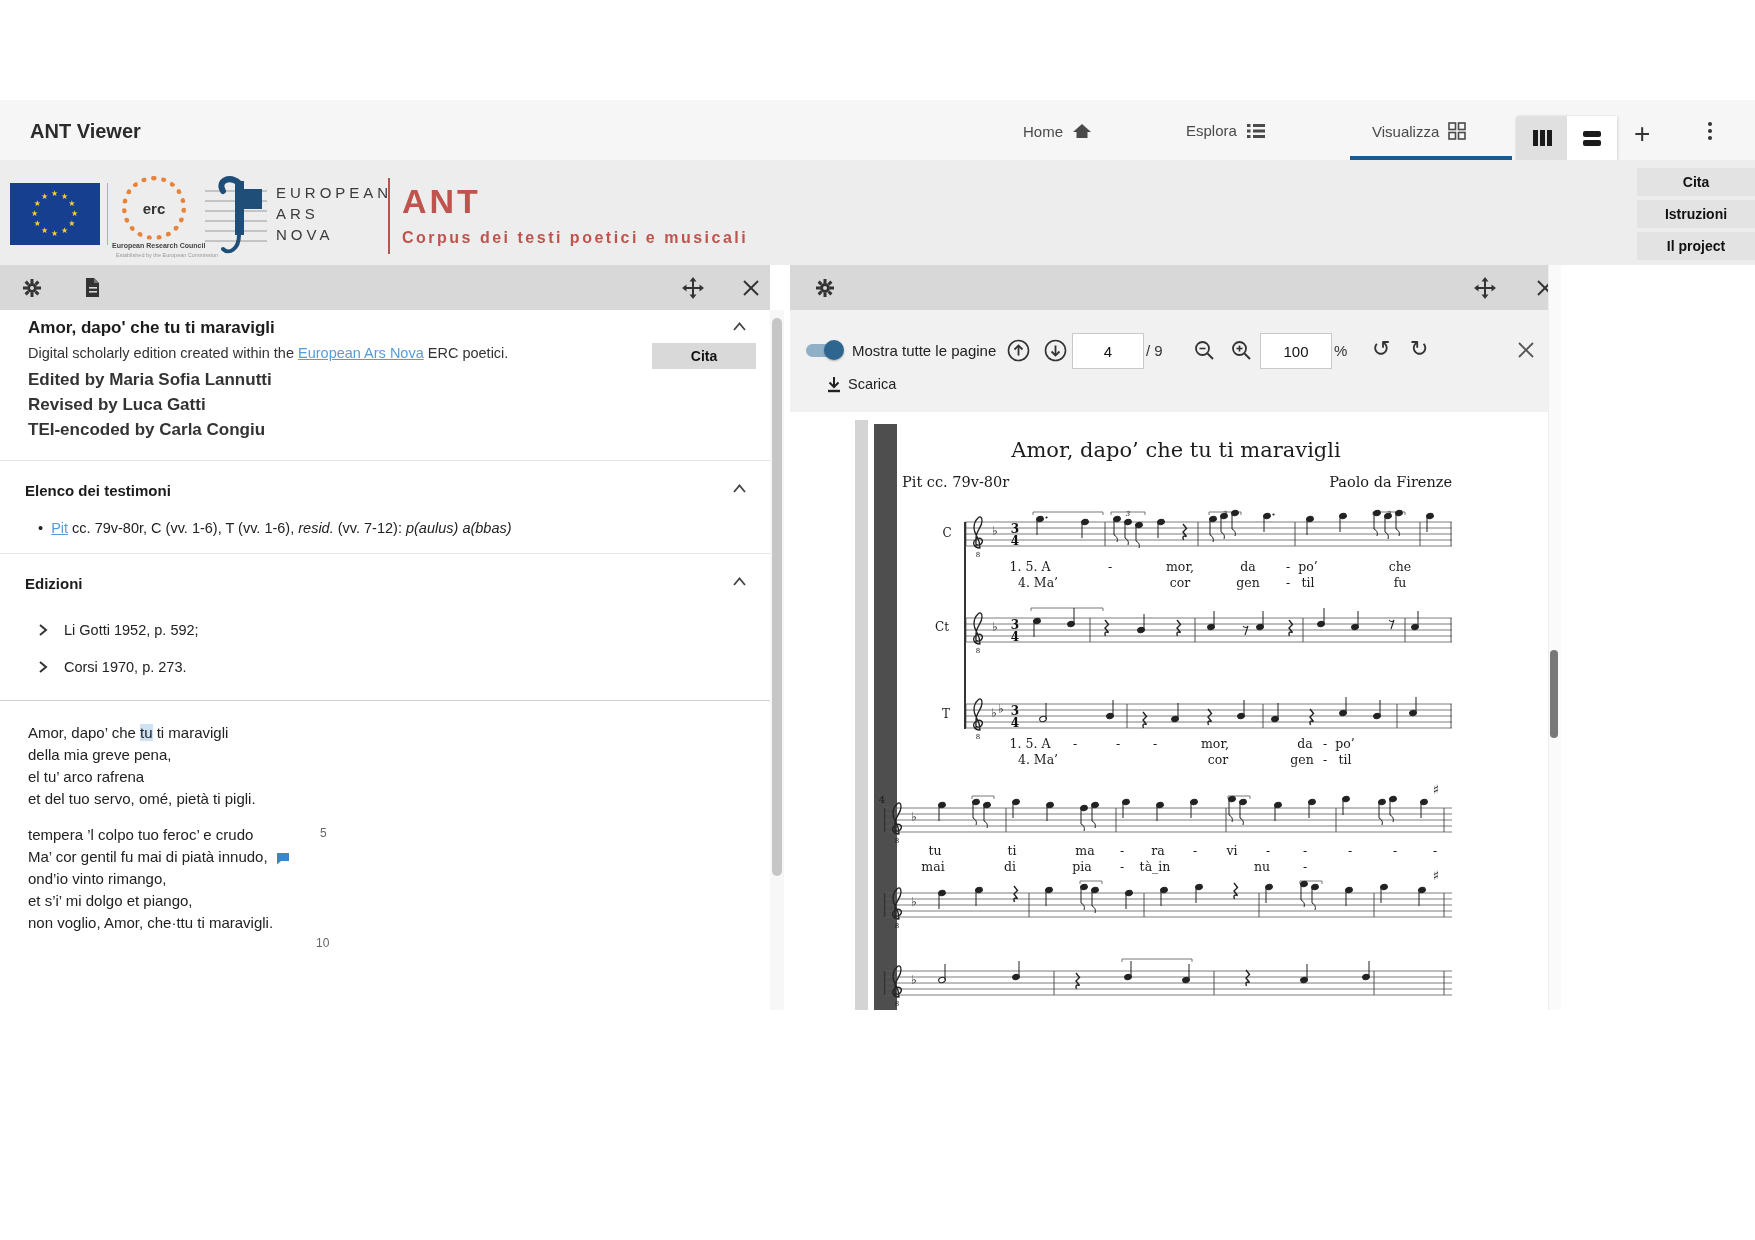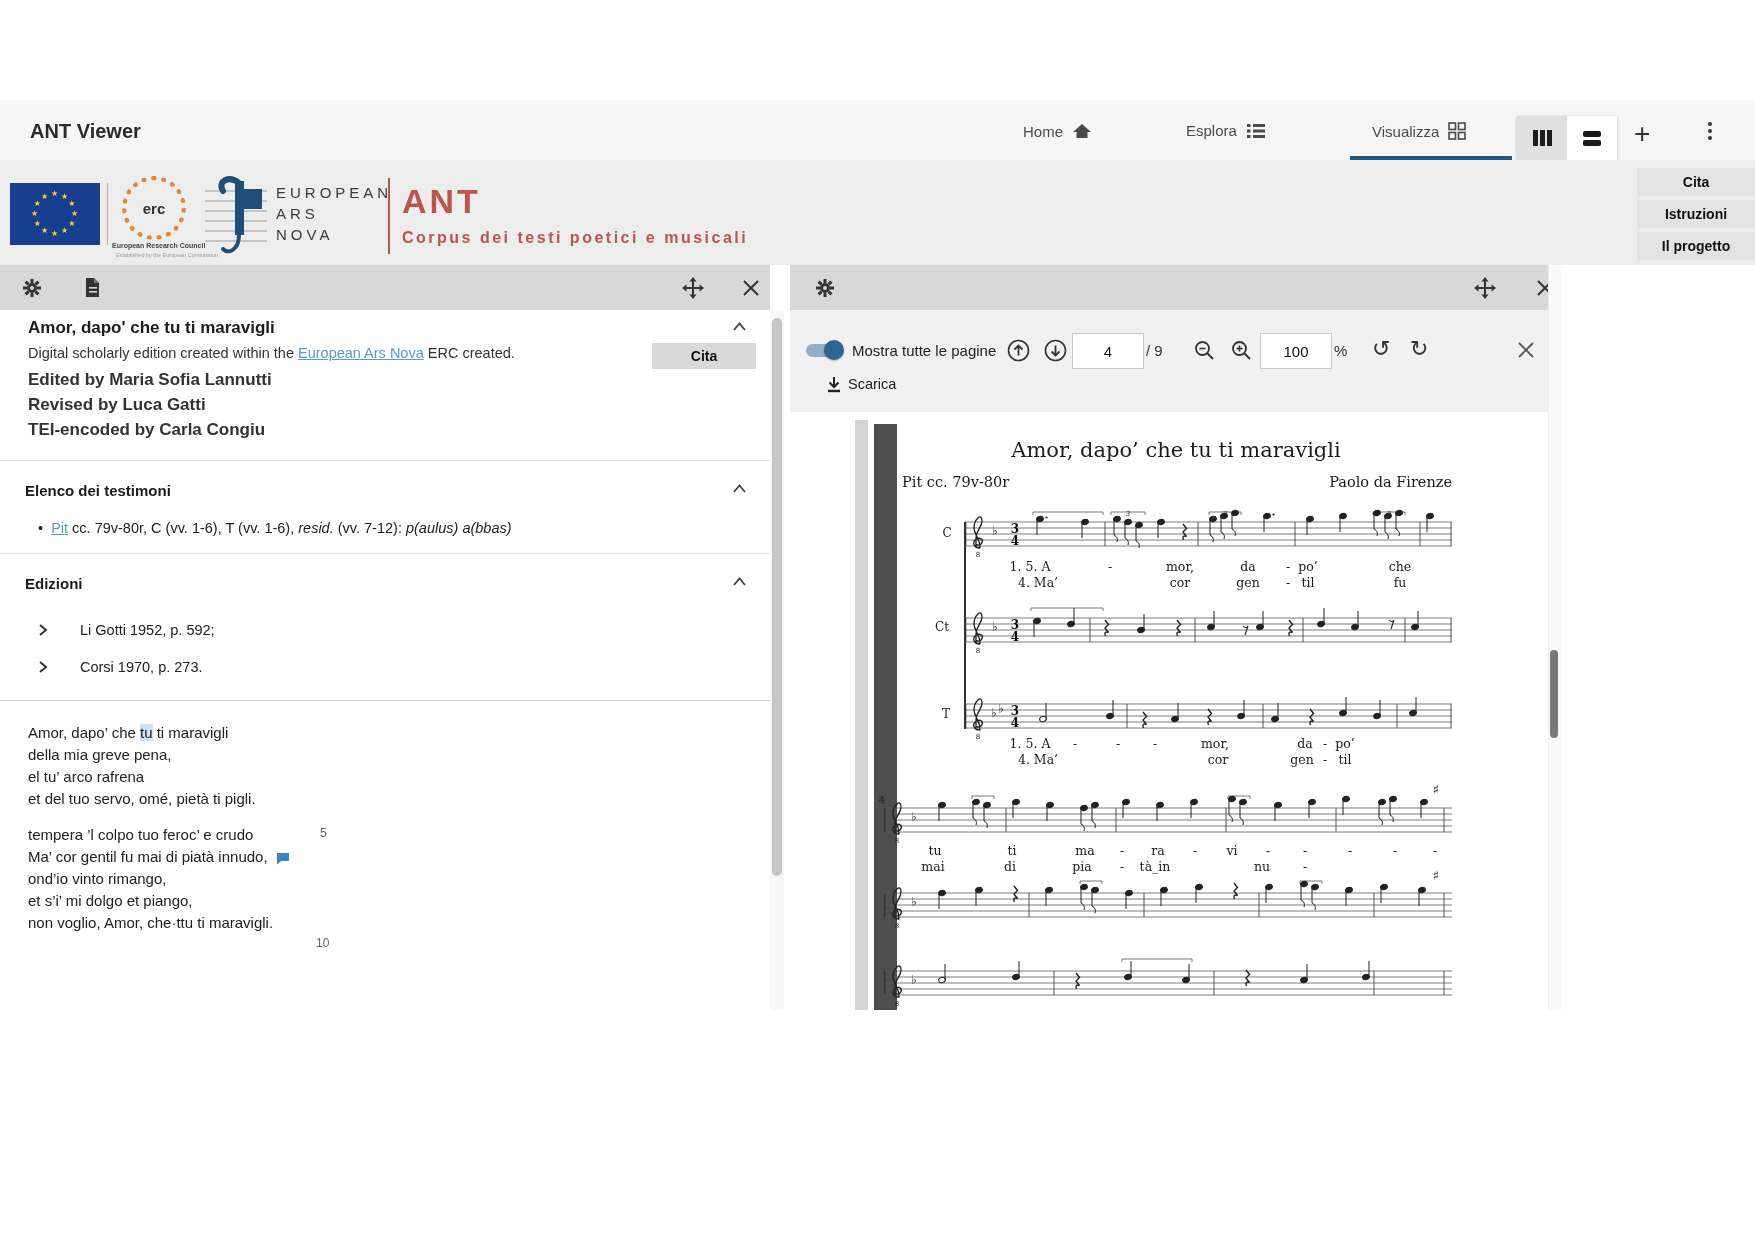--- a/index.html
+++ b/index.html
@@ -45,21 +45,21 @@
   
   .lp-title{left:28px;top:318px;font-size:17px;font-weight:bold;color:#1c1c1c;}
   .lp-note{left:28px;top:345px;font-size:14.5px;color:#333;}
   .link{color:#5b9bd5;text-decoration:underline;cursor:pointer;}
   .cita-btn{left:652px;top:343px;width:104px;height:26px;background:#d9d9d9;display:flex;align-items:center;
             justify-content:center;font-size:14px;font-weight:bold;color:#111;cursor:pointer;}
   .credit{left:28px;font-size:17px;color:#333;font-weight:bold;}
   .hr{left:0;width:770px;height:1px;background:#e4e4e4;}
   .sect-h{left:25px;font-size:15px;font-weight:bold;color:#1c1c1c;text-align:right;}
   .bullet-line{left:38px;top:520px;font-size:14.5px;color:#222;}
-  .ediz-item{font-size:14.5px;color:#222;display:flex;align-items:center;gap:32px;}
+  .ediz-item{font-size:14.5px;color:#222;display:flex;align-items:center;gap:16px;}
   .poem{left:28px;top:722px;width:560px;font-size:15px;color:#222;line-height:22px;}
   .poem .gap{height:14px;}
   .hl{background:#cfe2f3;}
   .lineno{font-size:12px;color:#666;}
   .chev{cursor:pointer;}
   
   .lsb-track{left:770px;top:310px;width:14px;height:700px;background:#f7f7f7;}
   .lsb-thumb{left:772px;top:318px;width:10px;height:558px;background:#c6c6c6;border-radius:5px;}
   .rsb-track{left:1548px;top:265px;width:12px;height:745px;background:#fafafa;border-left:1px solid #eee;}
   .rsb-thumb{left:1550px;top:650px;width:8px;height:88px;background:#787878;border-radius:4px;}
@@ -192,21 +192,21 @@
   <div>EUROPEAN</div>
   <div>ARS</div>
   <div>NOVA</div>
 </div>
 <div class="abs red-div"></div>
 <div class="abs ant-title">ANT</div>
 <div class="abs ant-sub">Corpus dei testi poetici e musicali</div>
 
 <div class="abs side-btn" style="top:168px;">Cita</div>
 <div class="abs side-btn" style="top:200px;">Istruzioni</div>
-<div class="abs side-btn" style="top:232px;">Il progetto</div>
+<div class="abs side-btn" style="top:232px;">Il project</div>
 
 <div class="abs phdr" style="left:0;width:770px;"></div>
 <div class="abs icon-btn" style="left:22px;top:278px;">
   <svg width="20" height="20">
     <g stroke="#333" stroke-width="3">
       <line x1="10" y1="1" x2="10" y2="5"></line>
         <line x1="10" y1="15" x2="10" y2="19"></line>
       <line x1="1" y1="10" x2="5" y2="10"></line>
         <line x1="15" y1="10" x2="19" y2="10"></line>
       <line x1="3.6" y1="3.6" x2="6.4" y2="6.4"></line>
@@ -249,21 +249,21 @@
     </svg>
 </div>
 
 <div class="abs lp-title">Amor, dapo' che tu ti maravigli</div>
 <div class="abs chev" style="left:732px;top:321px;">
   <svg width="15" height="11">
       <polyline points="2,9 7.5,2.5 13,9" fill="none" stroke="#444" stroke-width="1.8"></polyline>
     </svg>
 </div>
 <div class="abs lp-note">
-  <span>Digital scholarly edition created within the </span><span class="link">European Ars Nova</span><span> ERC created.</span>
+  <span>Digital scholarly edition created within the </span><span class="link">European Ars Nova</span><span> ERC poetici.</span>
 </div>
 <div class="abs cita-btn">Cita</div>
 <div class="abs credit" style="top:370px;">Edited by Maria Sofia Lannutti</div>
 <div class="abs credit" style="top:395px;">Revised by Luca Gatti</div>
 <div class="abs credit" style="top:420px;">TEI-encoded by Carla Congiu</div>
 
 <div class="abs hr" style="top:460px;"></div>
 <div class="abs sect-h" style="top:482px;">Elenco dei testimoni</div>
 <div class="abs chev" style="left:732px;top:483px;">
   <svg width="15" height="11">

